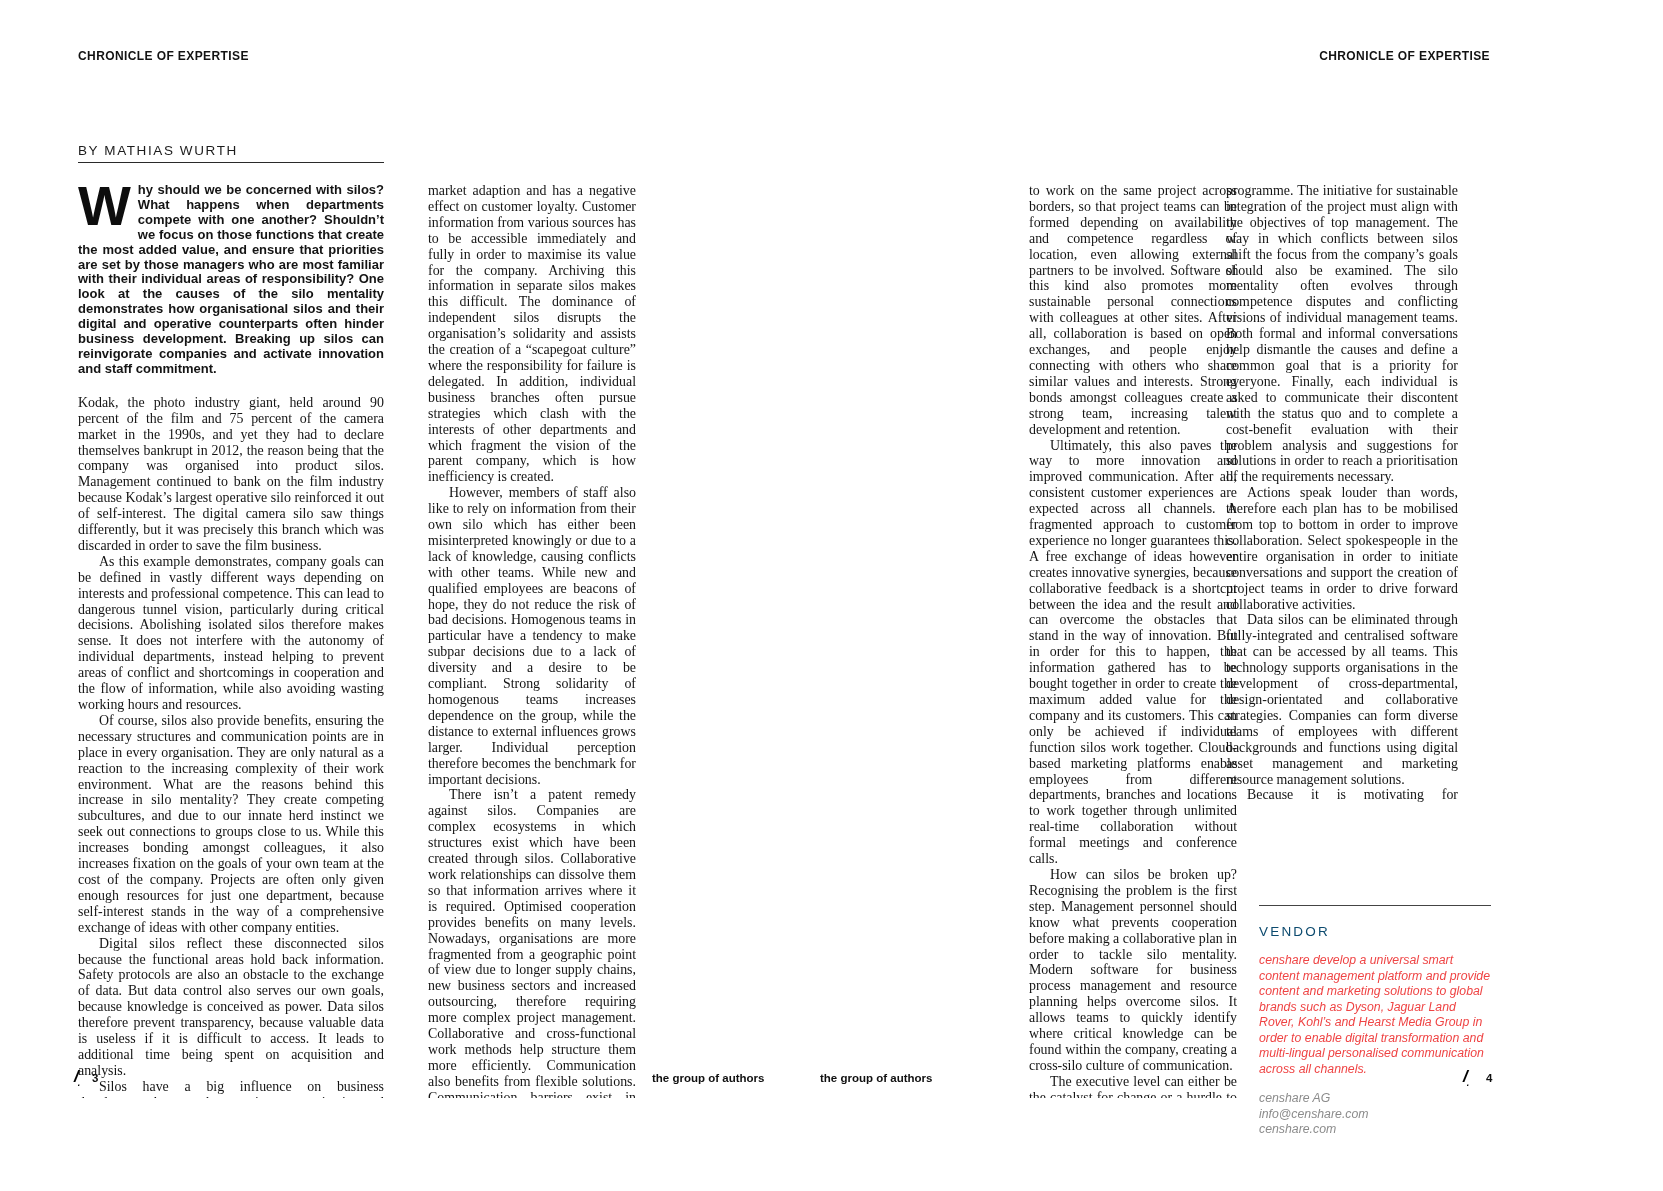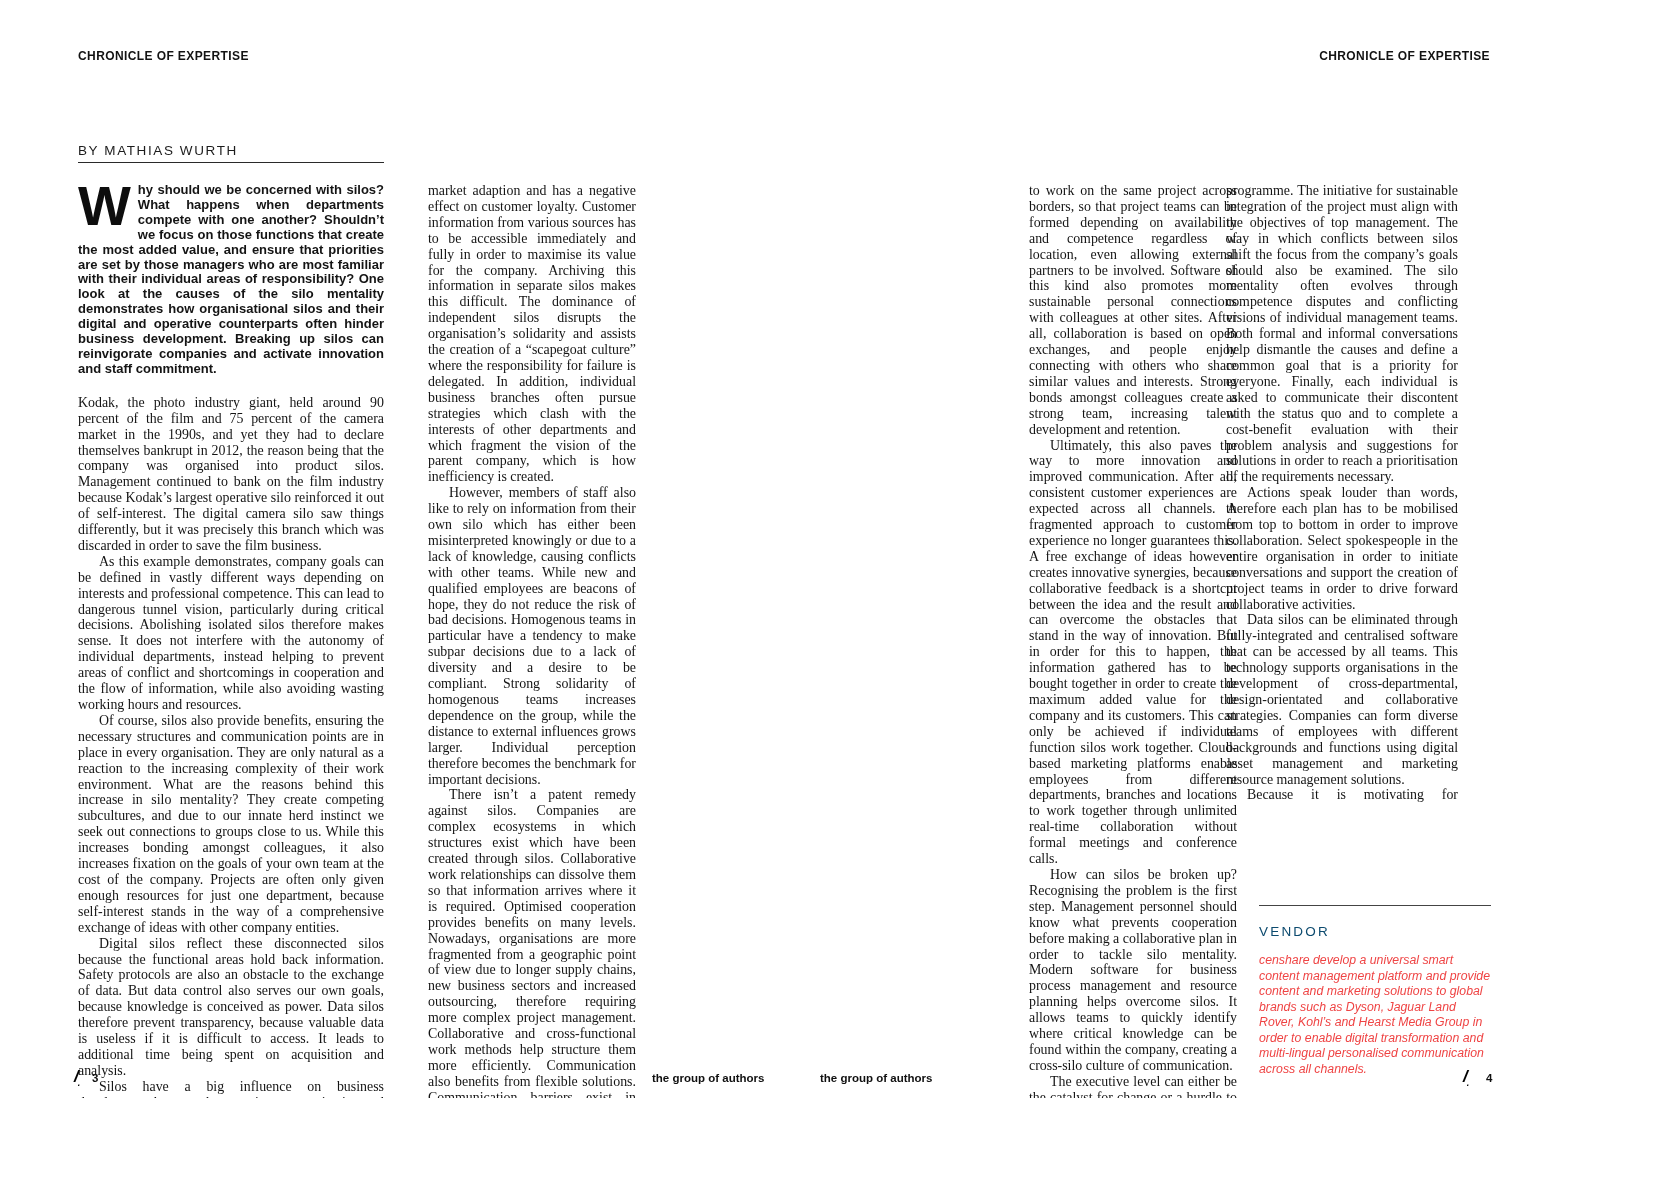--- a/index.html
+++ b/index.html
@@ -130,20 +130,25 @@
   <p class="body">programme. The initiative for sustainable integration of the project must align with the objectives of top management. The way in which conflicts between silos shift the focus from the company’s goals should also be examined. The silo mentality often evolves through competence disputes and conflicting visions of individual management teams. Both formal and informal conversations help dismantle the causes and define a common goal that is a priority for everyone. Finally, each individual is asked to communicate their discontent with the status quo and to complete a cost-benefit evaluation with their problem analysis and suggestions for solutions in order to reach a prioritisation of the requirements necessary.</p>
   <p class="body indent">Actions speak louder than words, therefore each plan has to be mobilised from top to bottom in order to improve collaboration. Select spokespeople in the entire organisation in order to initiate conversations and support the creation of project teams in order to drive forward collaborative activities.</p>
   <p class="body indent">Data silos can be eliminated through fully-integrated and centralised software that can be accessed by all teams. This technology supports organisations in the development of cross-departmental, design-orientated and collaborative strategies. Companies can form diverse teams of employees with different backgrounds and functions using digital asset management and marketing resource management solutions.</p>
   <p class="body indent">Because it is motivating for employees to be able to take matters into their own hands, it is imperative that they are able to decide when and how they connect and collaborate. Control methods contribute to increased happiness. Finally, pilot programmes enable users to try out the effectiveness of the solutions before they are introduced. Even if they might not be accepted by all employees to begin with, feedback and control systems should be implemented in order to optimise the chances of success and to be able to test how well the implementation strategy is working.</p>
 </div>
 
 <div class="vendor">
   <hr class="vendor-rule">
   <div class="vendor-heading">VENDOR</div>
   <p class="vendor-desc">censhare develop a universal smart content management platform and provide content and marketing solutions to global brands such as Dyson, Jaguar Land Rover, Kohl’s and Hearst Media Group in order to enable digital transformation and multi-lingual personalised communication across all channels.</p>
+  <div class="vendor-contact">
+    <div>censhare AG</div>
+    <div>info@censhare.com</div>
+    <div>censhare.com</div>
+  </div>
 </div>
 
 <span class="logo-mark logo-left">/<span class="dot">.</span></span>
 <div class="footer-item footer-pageno-left">3</div>
 <div class="footer-item footer-authors-1">the group of authors</div>
 <div class="footer-item footer-authors-2">the group of authors</div>
 <span class="logo-mark logo-right">/<span class="dot">.</span></span>
 <div class="footer-item footer-pageno-right">4</div>
 
 </body></html>

